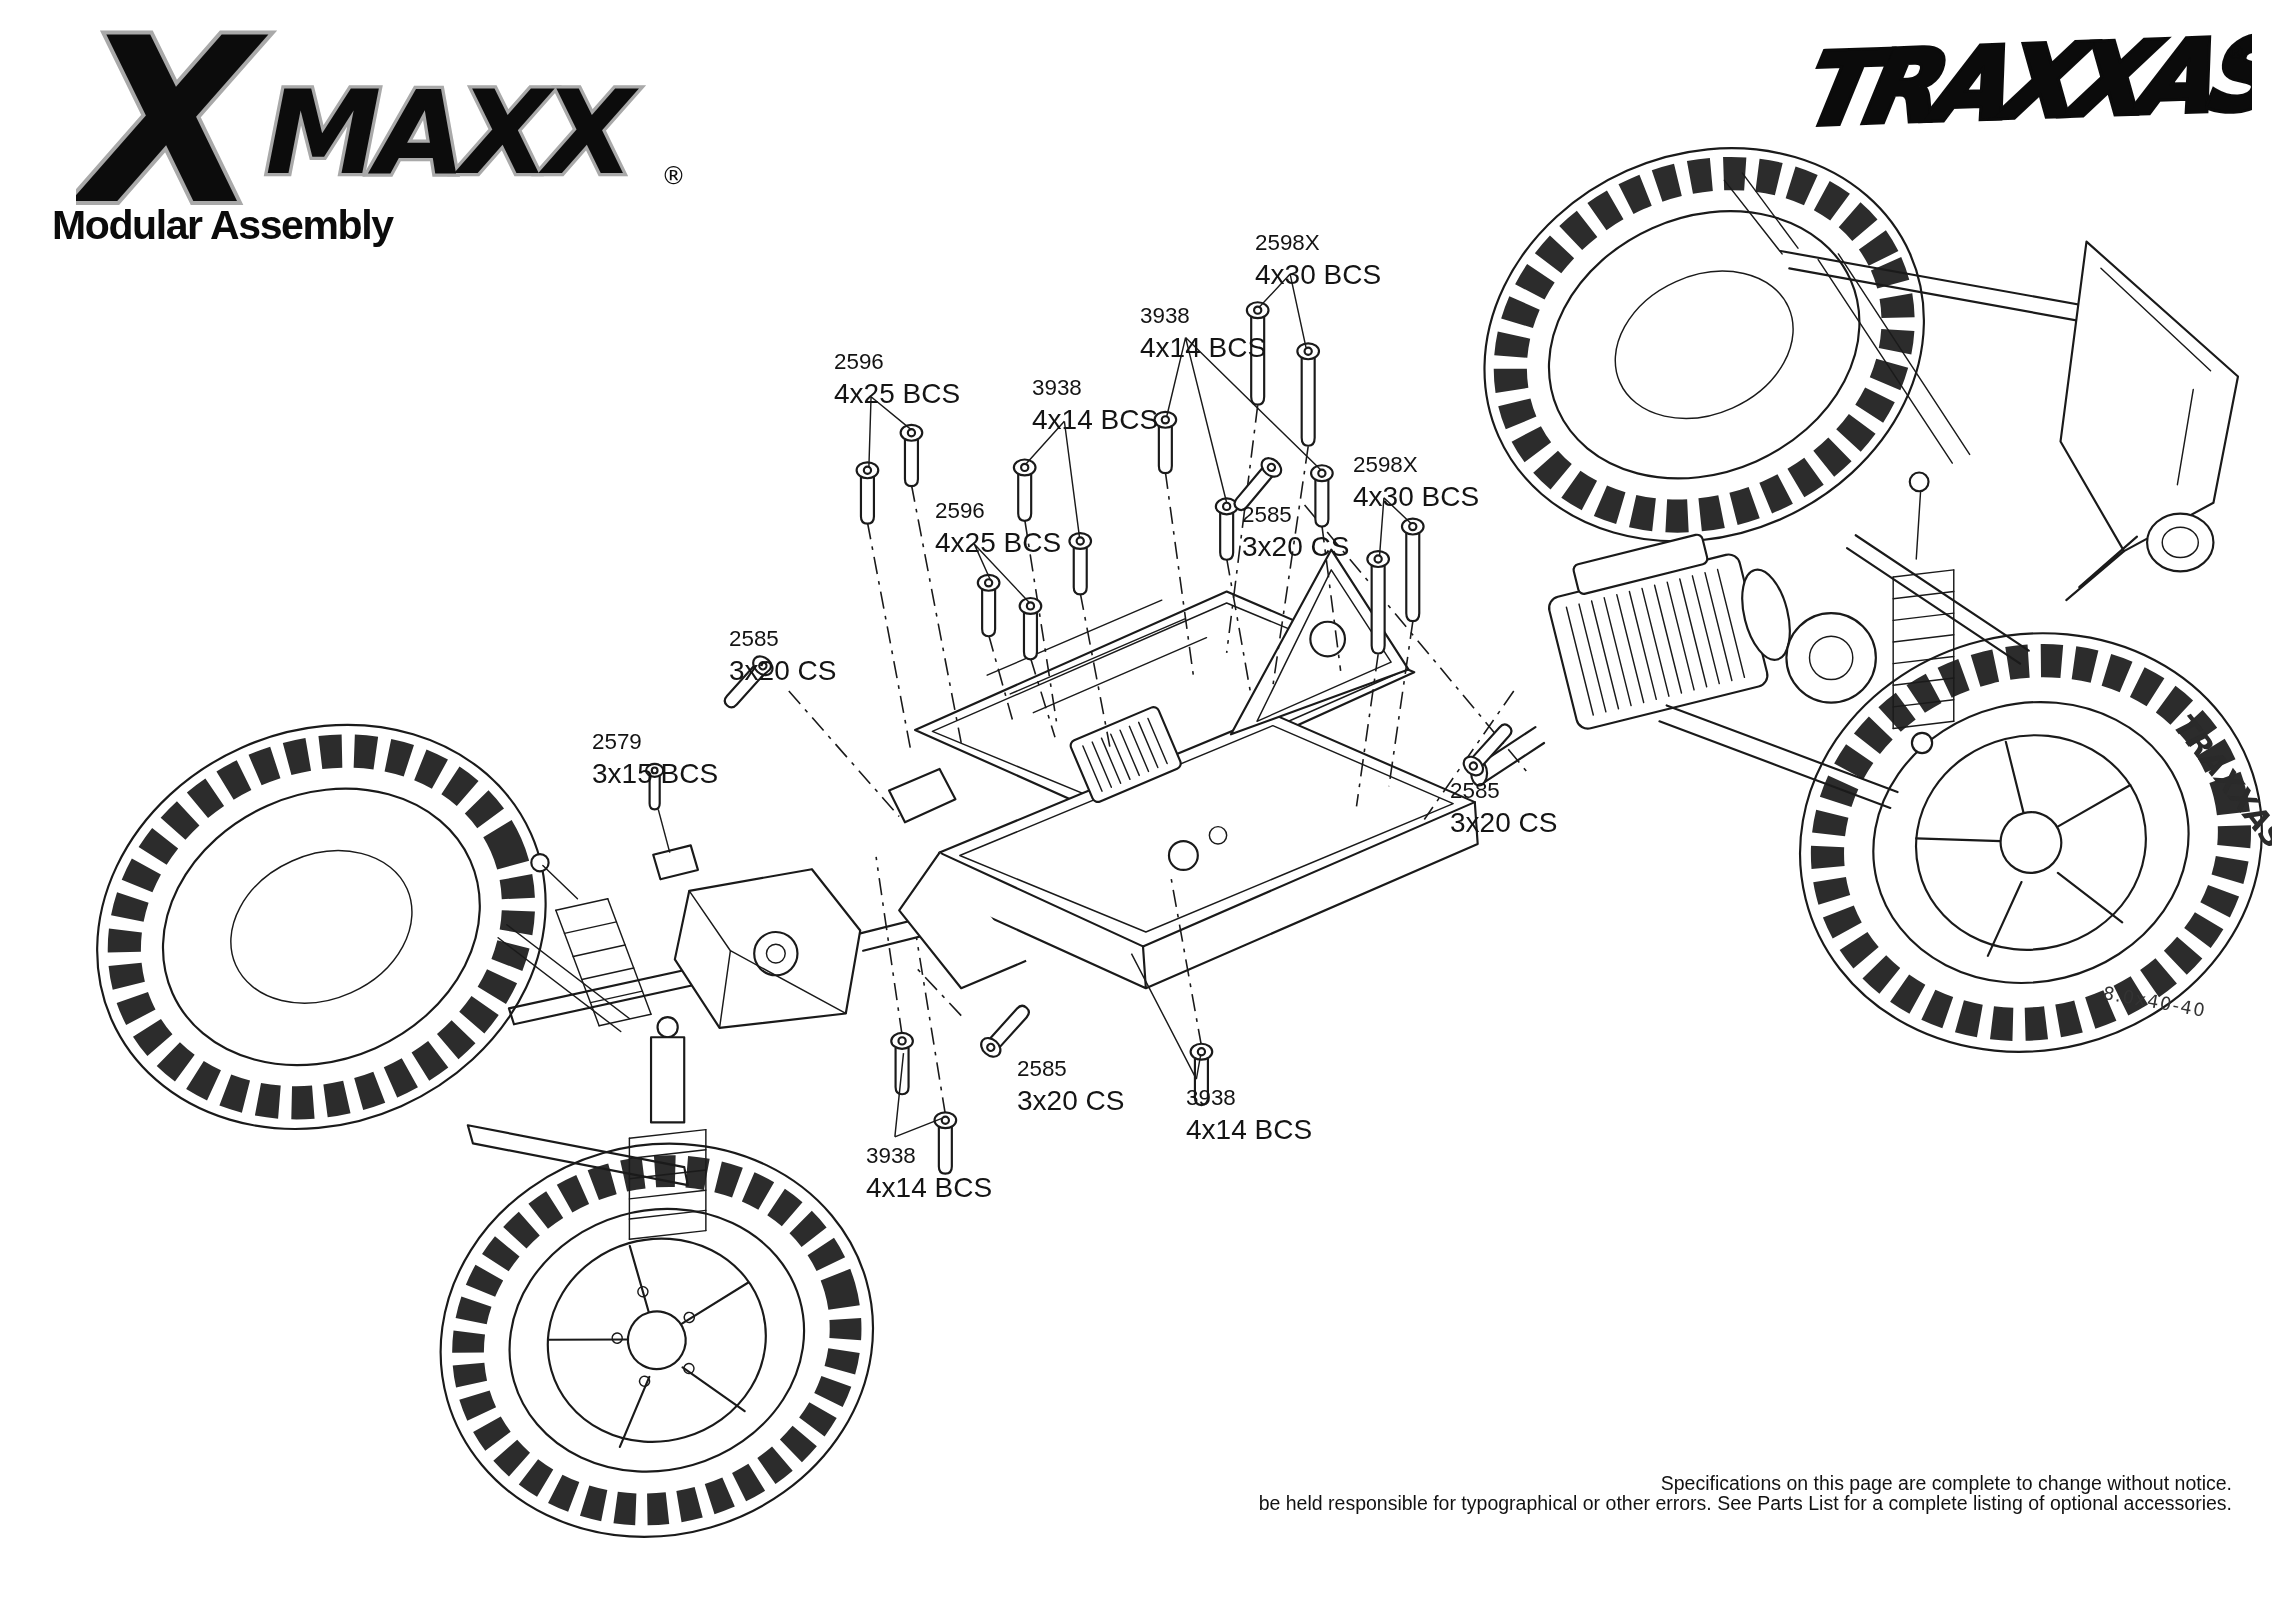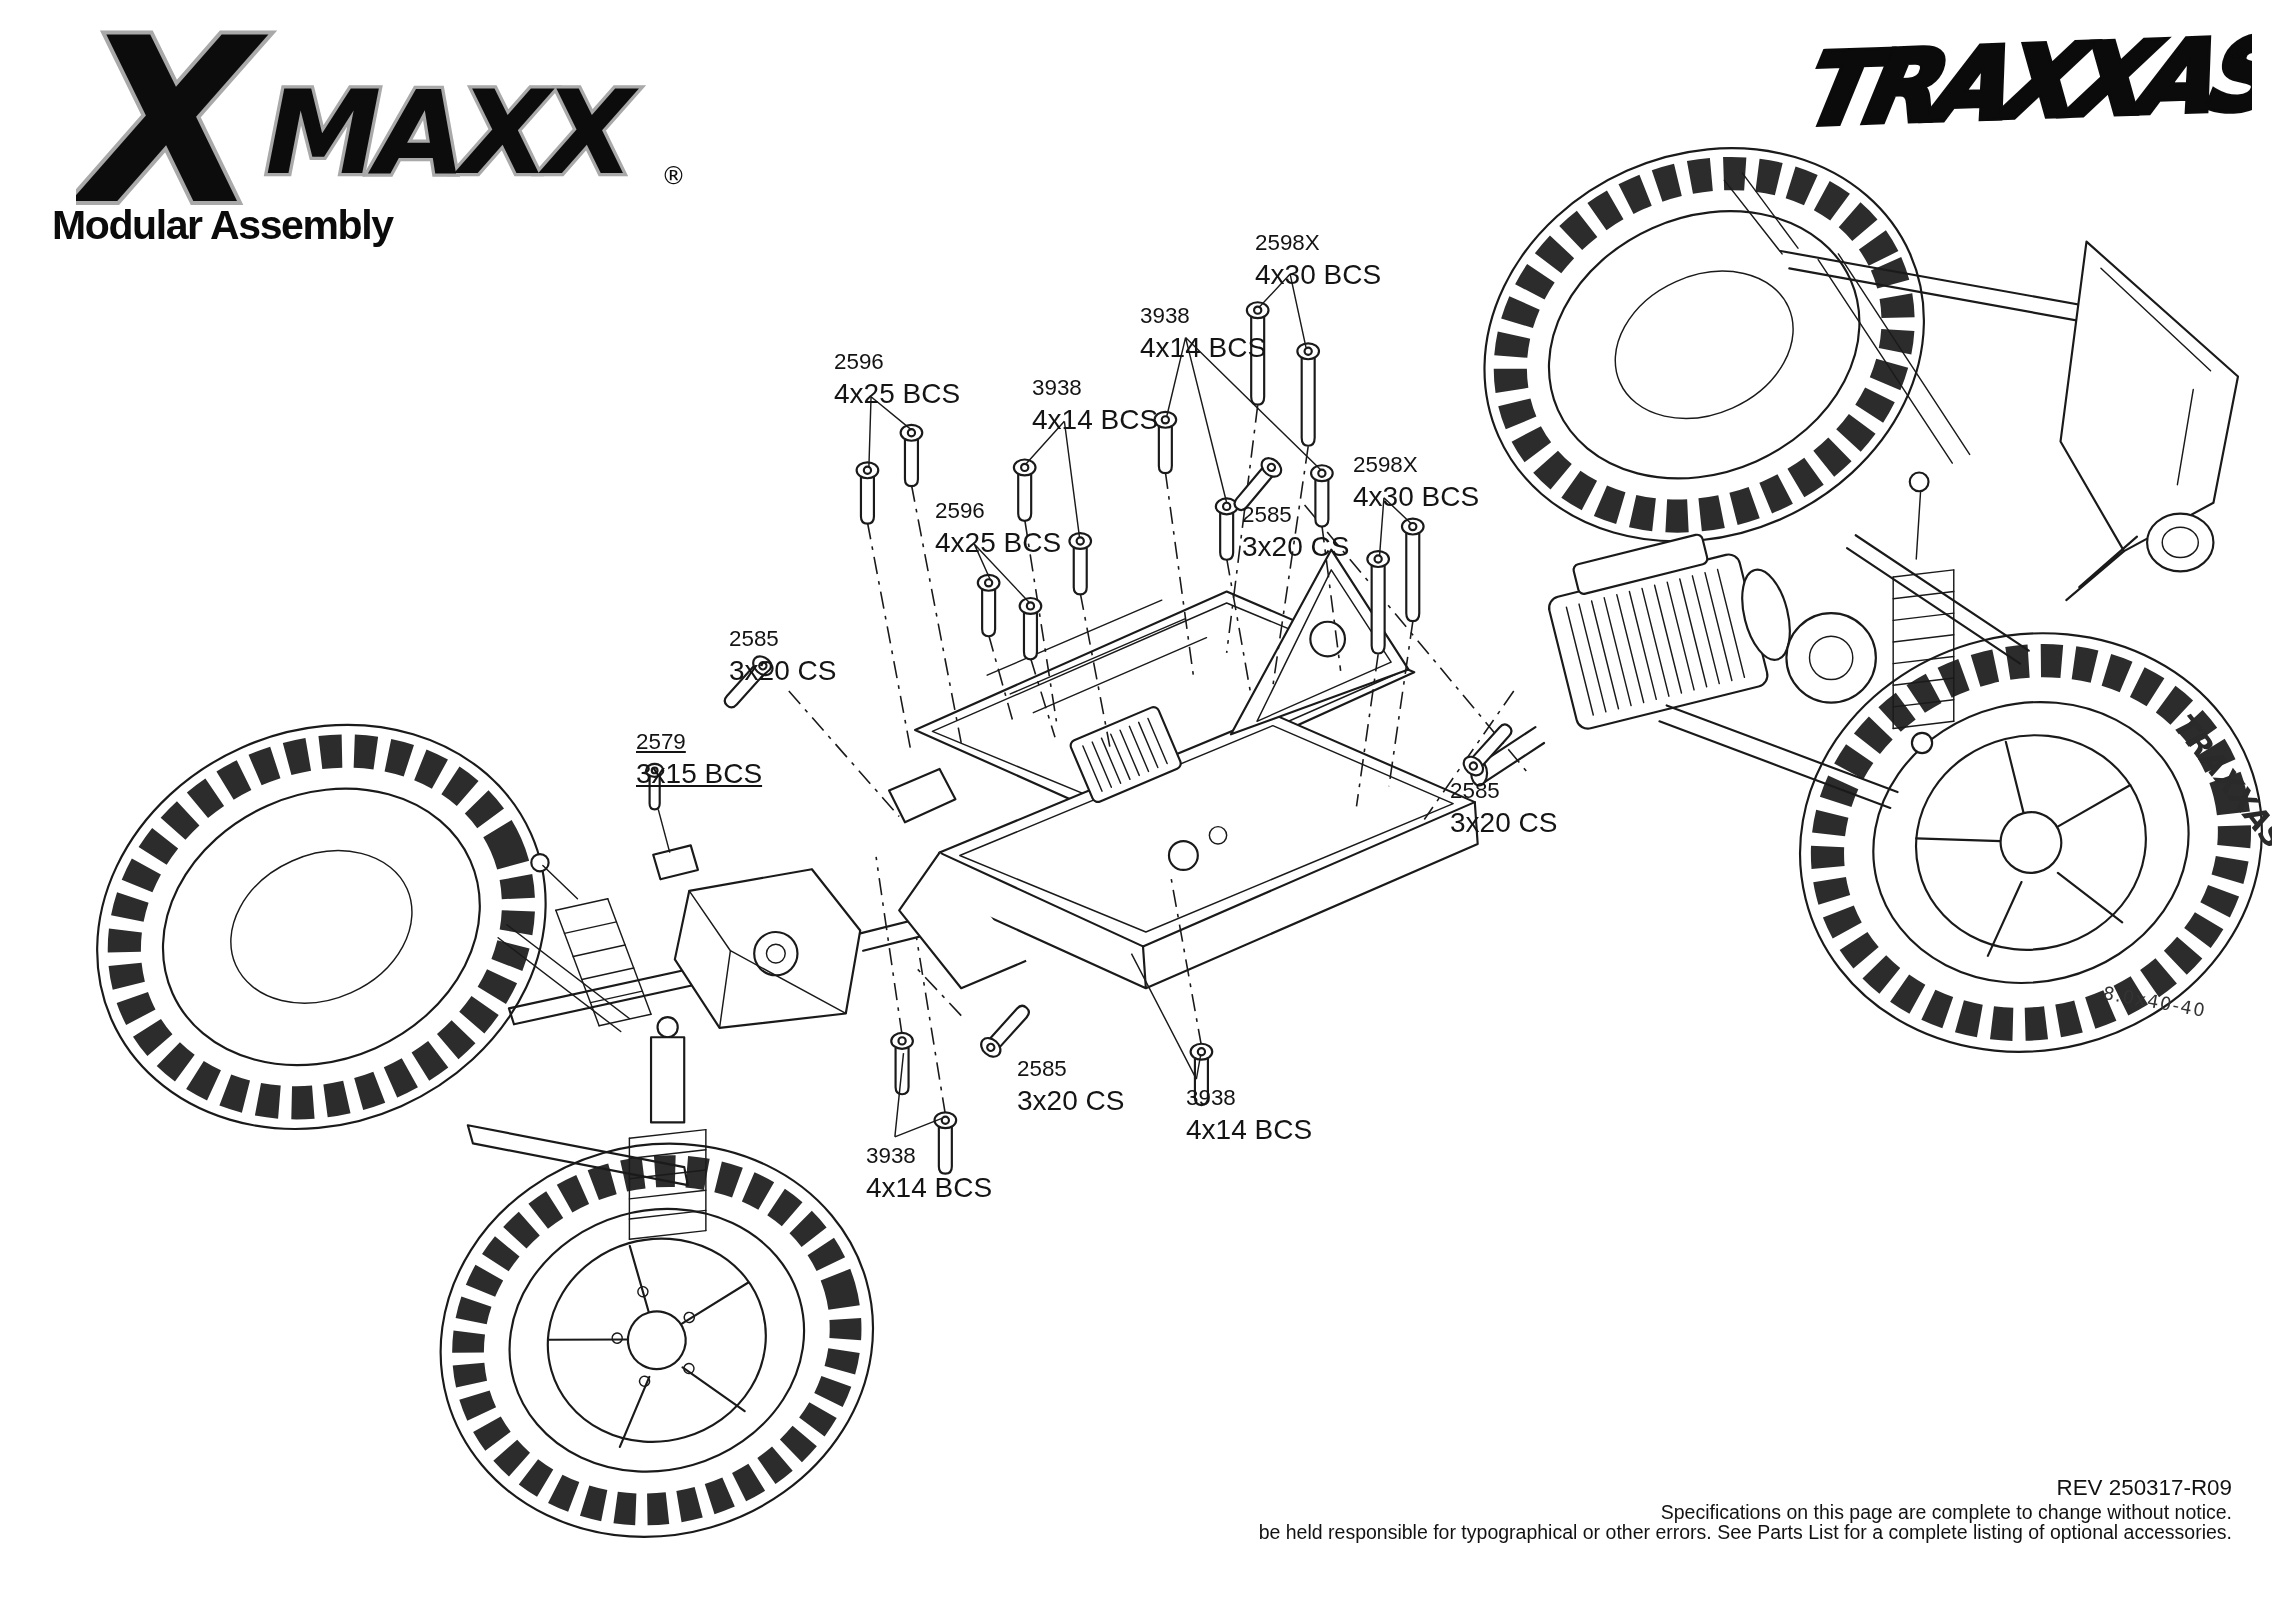--- a/index.html
+++ b/index.html
@@ -296,21 +296,21 @@
       <div class="callout-size">3x20 CS</div>
     </div>
       <div class="callout" style="left: 1353px; top: 449px;">
       <div class="callout-part">2598X</div>
       <div class="callout-size">4x30 BCS</div>
     </div>
       <div class="callout" style="left: 729px; top: 623px;">
       <div class="callout-part">2585</div>
       <div class="callout-size">3x20 CS</div>
     </div>
-      <div class="callout" style="left: 636px; top: 726px; text-decoration: underline;">
+      <div class="callout" style="left: 592px; top: 726px;">
       <div class="callout-part">2579</div>
       <div class="callout-size">3x15 BCS</div>
     </div>
       <div class="callout" style="left: 1450px; top: 775px;">
       <div class="callout-part">2585</div>
       <div class="callout-size">3x20 CS</div>
     </div>
       <div class="callout" style="left: 1017px; top: 1053px;">
       <div class="callout-part">2585</div>
       <div class="callout-size">3x20 CS</div>
@@ -319,19 +319,18 @@
       <div class="callout-part">3938</div>
       <div class="callout-size">4x14 BCS</div>
     </div>
       <div class="callout" style="left: 866px; top: 1140px;">
       <div class="callout-part">3938</div>
       <div class="callout-size">4x14 BCS</div>
     </div>
     </div>
 
   <div class="footer">
-    <div class="rev">REV 250317-R09</div>
     <div class="disc">Specifications on this page are complete to change without notice.</div>
     <div class="disc">be held responsible for typographical or other errors. See Parts List for a complete listing of optional accessories.</div>
   </div>
 
 </div>
 
 
 </body></html>

